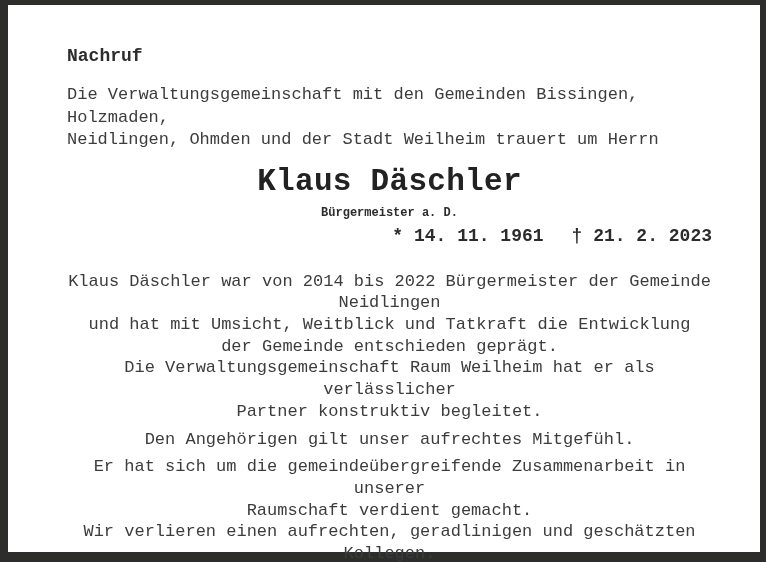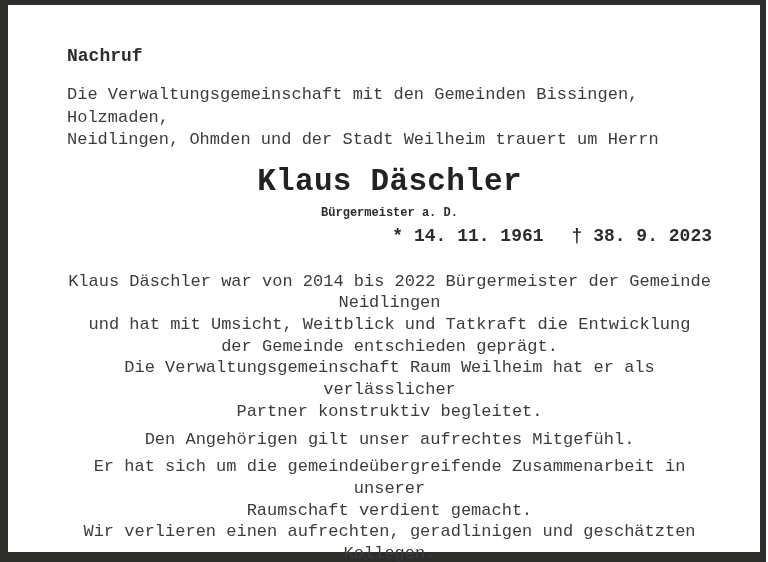--- a/index.html
+++ b/index.html
@@ -109,21 +109,21 @@
 
     <p class="intro">Die Verwaltungsgemeinschaft mit den Gemeinden Bissingen, Holzmaden,
 Neidlingen, Ohmden und der Stadt Weilheim trauert um Herrn</p>
 
     <h1 class="name">Klaus Däschler</h1>
 
     <div class="title">Bürgermeister a. D.</div>
 
     <div class="dates">
       <span>* 14. 11. 1961</span>
-      <span>† 38. 9. 2023</span>
+      <span>† 21. 2. 2023</span>
     </div>
 
     <p class="body body-1">Klaus Däschler war von 2014 bis 2022 Bürgermeister der Gemeinde Neidlingen
 und hat mit Umsicht, Weitblick und Tatkraft die Entwicklung
 der Gemeinde entschieden geprägt.
 Die Verwaltungsgemeinschaft Raum Weilheim hat er als verlässlicher
 Partner konstruktiv begleitet.</p>
 
     <p class="body condolence">Den Angehörigen gilt unser aufrechtes Mitgefühl.</p>
 

